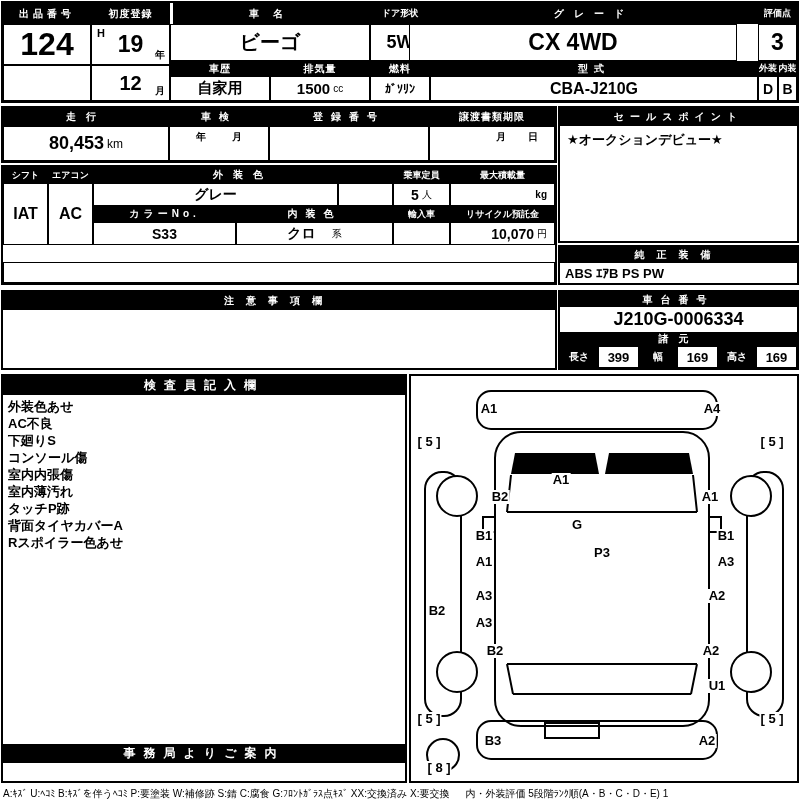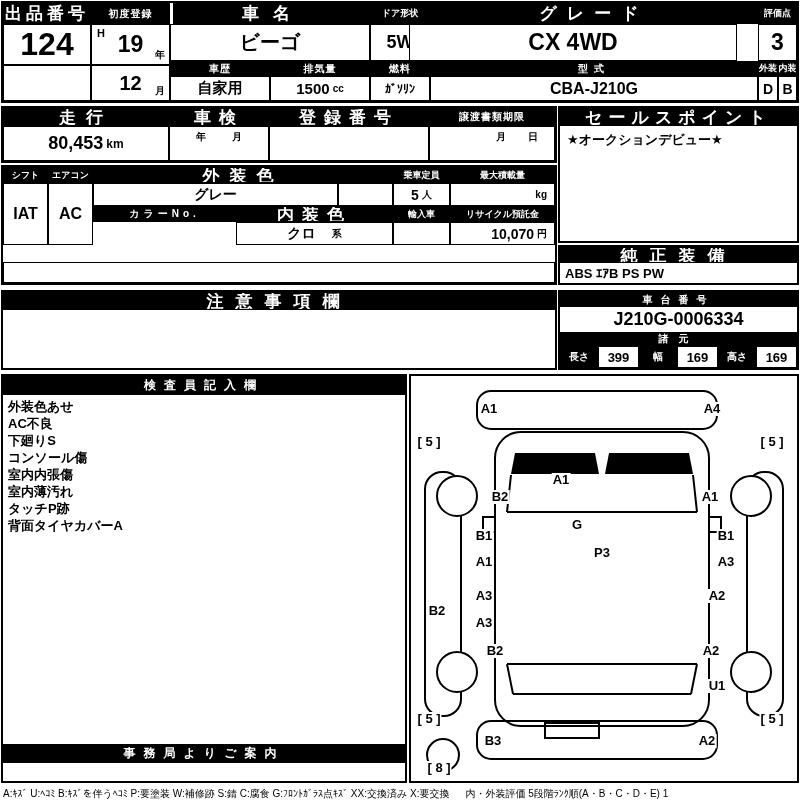--- a/index.html
+++ b/index.html
@@ -2,30 +2,30 @@
 <html><head>
 <meta charset="utf-8">
 <style>
   * { margin:0; padding:0; box-sizing:border-box; }
   html,body { background:#fff; }
   body { font-family:"Liberation Sans","DejaVu Sans",sans-serif; color:#000; }
   #sheet { position:relative; width:800px; height:800px; background:#fff; overflow:hidden; }
 
   .section { position:absolute; border:2px solid #000; background:#fff; }
   .hdr, .cell { position:absolute; border:1px solid #000; overflow:hidden; display:flex; align-items:center; justify-content:center; }
-  .hdr { background:#000; color:#fff; font-size:17px; font-weight:bold; letter-spacing:4px; white-space:nowrap; }
+  .hdr { background:#000; color:#fff; font-size:10px; font-weight:bold; letter-spacing:4px; white-space:nowrap; }
   .hdr.t { font-size:10px; letter-spacing:1px; }
   .hdr.s { font-size:9px; letter-spacing:0; }
   .cell { background:#fff; font-weight:bold; white-space:nowrap; }
 
   .v28 { font-size:32px; } .v23 { font-size:23px; } .v20 { font-size:20px; }
   .v18 { font-size:18px; } .v16 { font-size:16px;text-align:right; } .v15 { font-size:15px; }
   .v14 { font-size:14px; } .v13 { font-size:13px; } .v12 { font-size:12px; }
 
-  .unit { font-size:10px; font-weight:bold; margin-left:3px; }
+  .unit { font-size:10px; font-weight:normal; margin-left:3px; }
   .era  { position:absolute; top:2px; left:5px; font-size:11px; font-weight:bold; }
   .sfx  { position:absolute; bottom:2px; right:4px; font-size:10px; font-weight:bold; }
   .blank-date { align-items:flex-start; padding-top:3px; gap:26px; font-size:10px; }
   .blank-date.right { justify-content:flex-end; padding-right:16px; gap:22px; }
   .left-al { justify-content:flex-start; padding-left:5px; }
   .right-al { justify-content:flex-end; padding-right:7px; }
 
   .freearea { position:absolute; font-size:13px; font-weight:bold; padding:5px 7px; }
 
   .notes-list { position:absolute; left:5px; top:22px; width:392px; }
@@ -124,20 +124,21 @@
     <div class="cell v14" style="left:390px;top:16px;width:57px;height:23px;">
       <span>5</span>
       <span class="unit">人</span>
     </div>
     <div class="hdr s" style="left:447px;top:0;width:105px;height:16px;">最大積載量</div>
     <div class="cell right-al" style="left:447px;top:16px;width:105px;height:23px;font-size:10px;">
       <span>kg</span>
     </div>
 
     <div class="hdr t" style="left:90px;top:39px;width:143px;height:16px;letter-spacing:4px;">カラーNo.</div>
+    <div class="cell v14" style="left:90px;top:55px;width:143px;height:23px;">S33</div>
     <div class="hdr" style="left:233px;top:39px;width:157px;height:16px;letter-spacing:8px;">内装色</div>
     <div class="cell v14" style="left:233px;top:55px;width:157px;height:23px;">
       <span>クロ</span>
       <span class="unit" style="margin-left:16px;">系</span>
     </div>
     <div class="hdr s" style="left:390px;top:39px;width:57px;height:16px;">輸入車</div>
     <div class="cell" style="left:390px;top:55px;width:57px;height:23px;"></div>
     <div class="hdr s" style="left:447px;top:39px;width:105px;height:16px;">リサイクル預託金</div>
     <div class="cell v14 right-al" style="left:447px;top:55px;width:105px;height:23px;">
       <span>10,070</span>
@@ -172,20 +173,21 @@
     <div class="hdr" style="left:0;top:0;width:402px;height:19px;letter-spacing:8px;font-size:12px;">検査員記入欄</div>
     <div class="notes-list">
         <div class="note-line">外装色あせ</div>
         <div class="note-line">AC不良</div>
         <div class="note-line">下廻りS</div>
         <div class="note-line">コンソール傷</div>
         <div class="note-line">室内内張傷</div>
         <div class="note-line">室内薄汚れ</div>
         <div class="note-line">タッチP跡</div>
         <div class="note-line">背面タイヤカバーA</div>
+        <div class="note-line">Rスポイラー色あせ</div>
       </div>
     <div class="hdr" style="left:0;top:368px;width:402px;height:19px;letter-spacing:8px;font-size:12px;">事務局よりご案内</div>
   </div>
 
   <div class="section" style="left:409px;top:374px;width:390px;height:409px;">
     <svg width="386" height="405" viewBox="0 0 386 405" style="position:absolute;left:0;top:0;">
       <g fill="none" stroke="#000" stroke-width="2">
         <rect x="66" y="15" width="240" height="38" rx="14"></rect>
         <rect x="84" y="56" width="214" height="294" rx="26"></rect>
         <rect x="66" y="345" width="240" height="38" rx="14"></rect>

